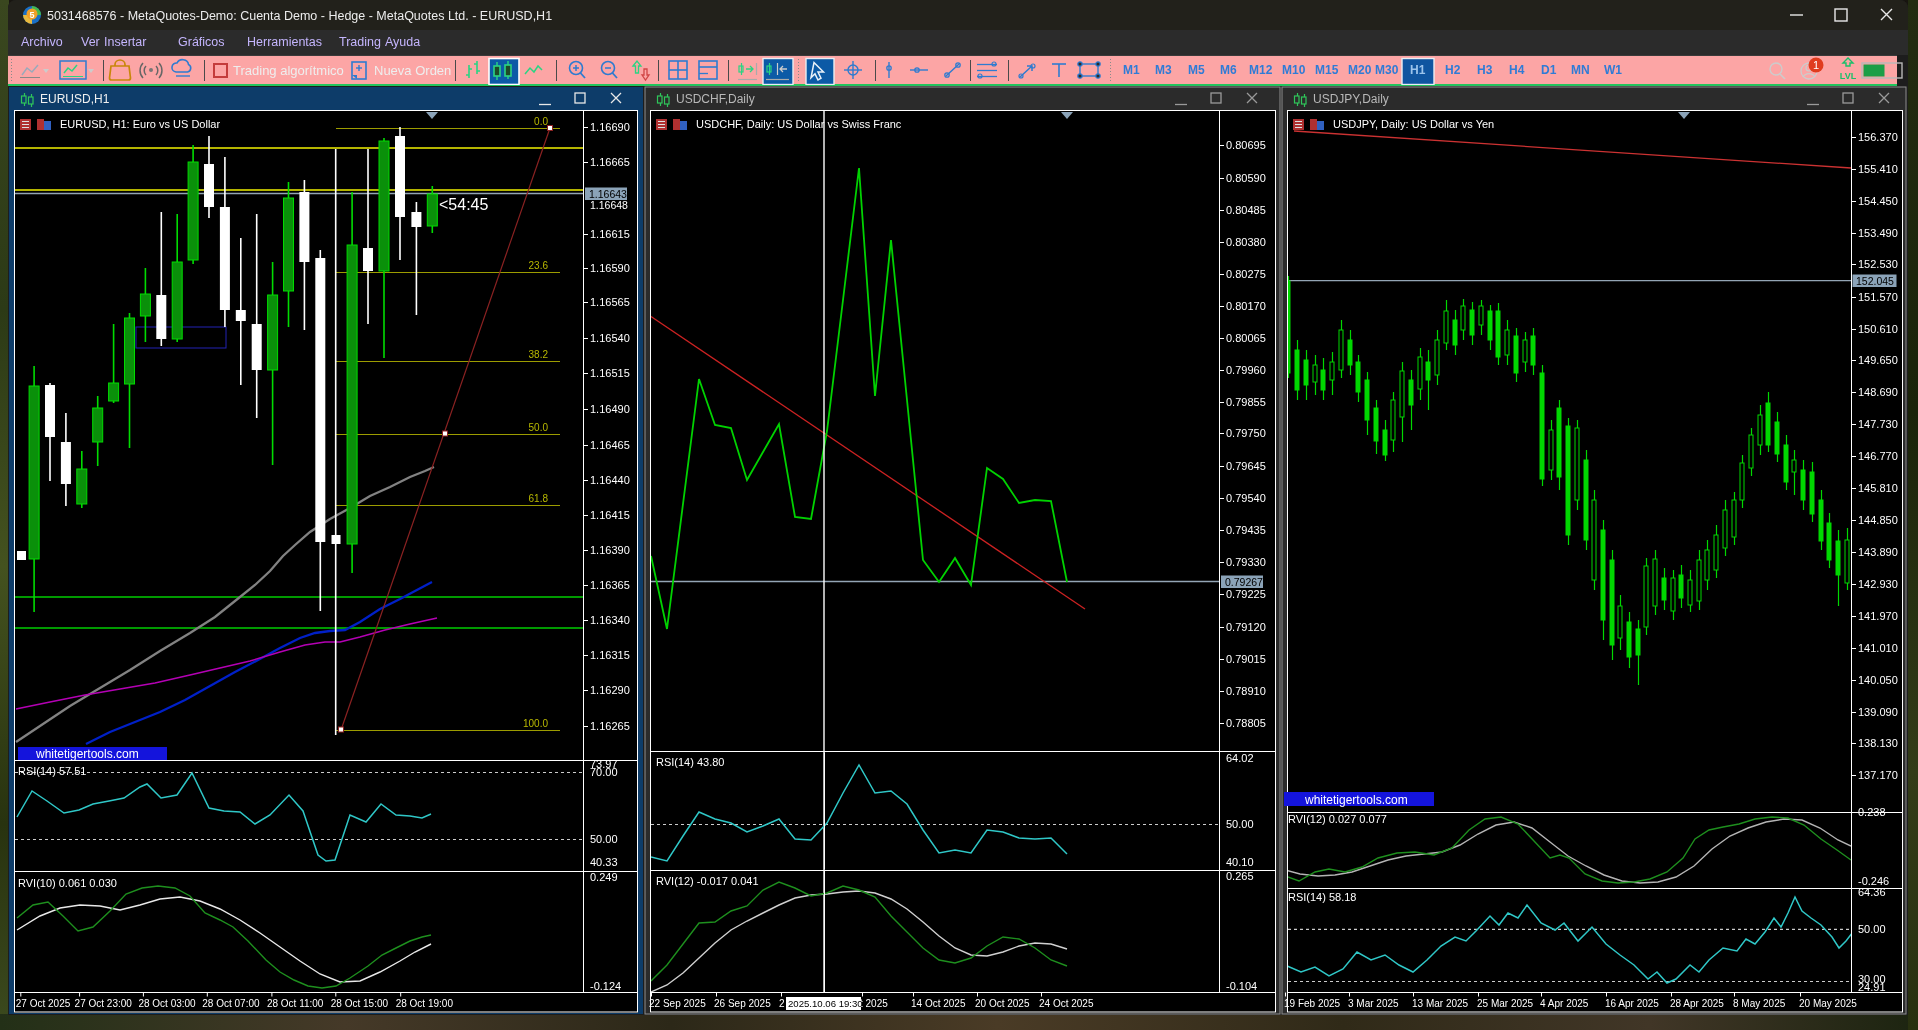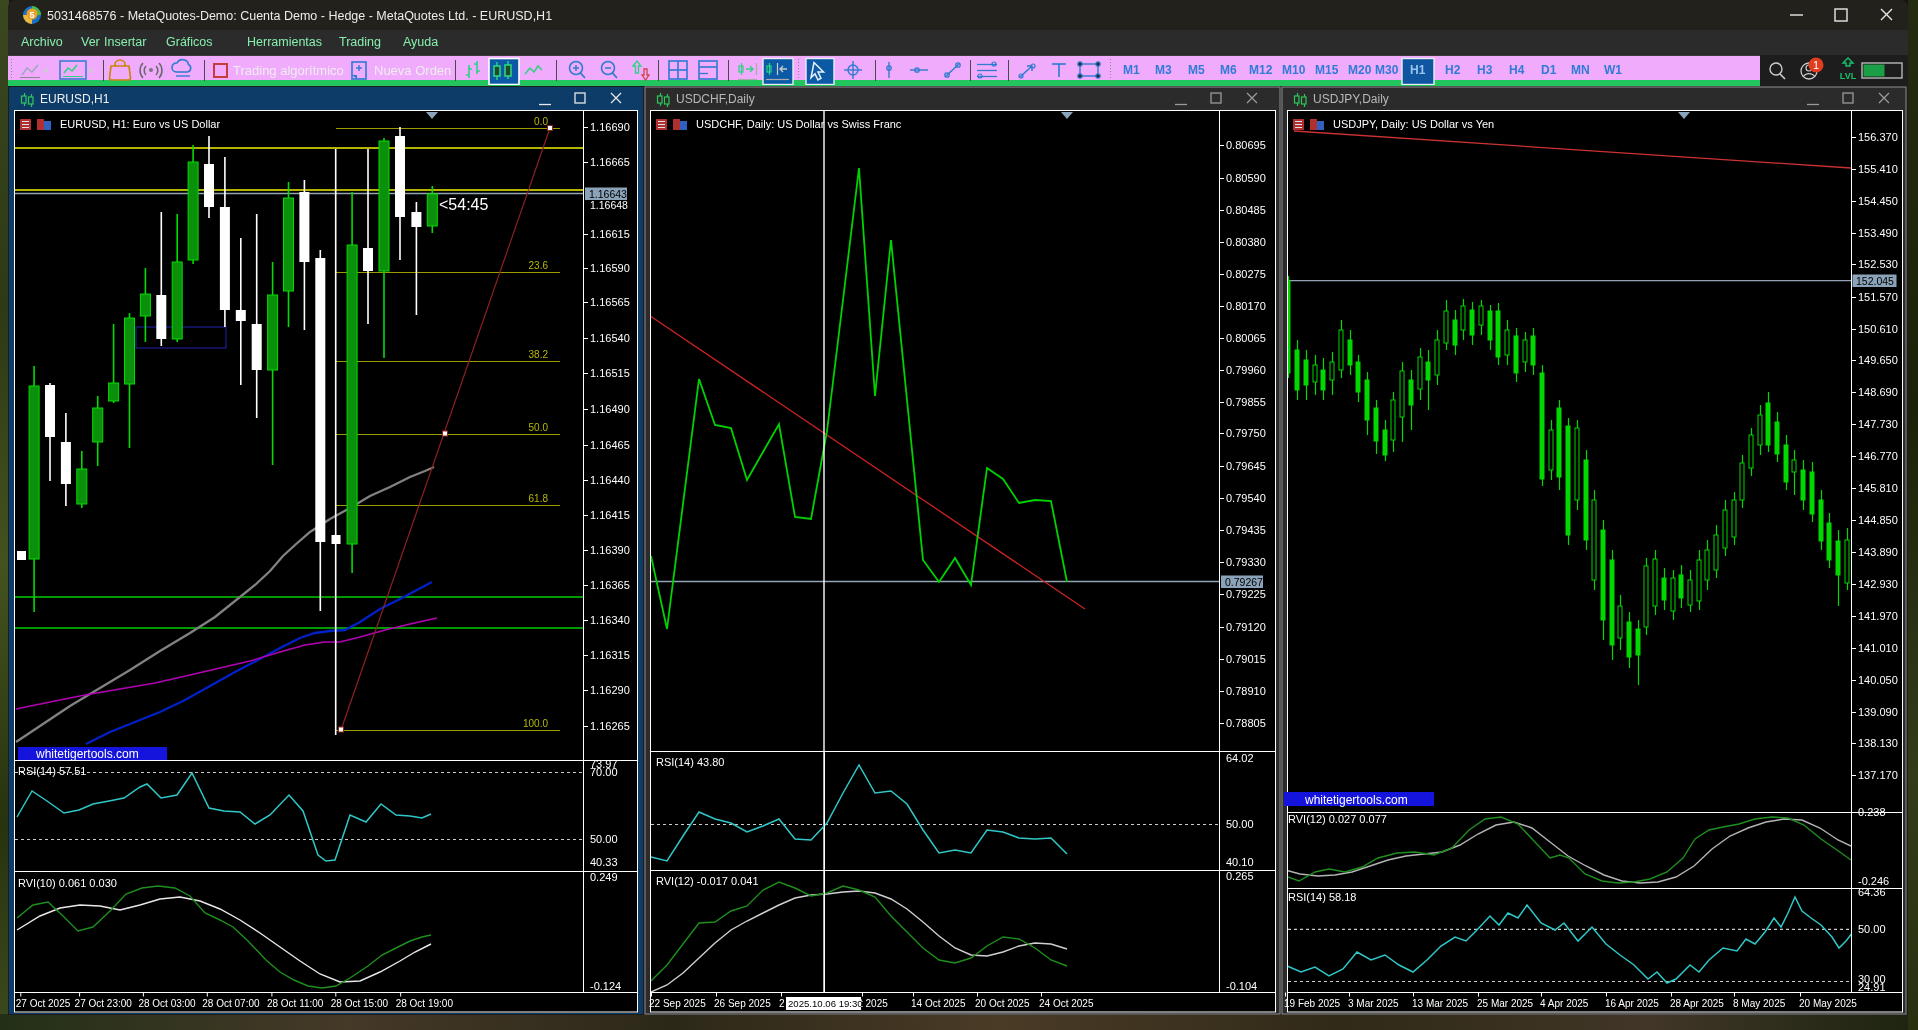--- a/index.html
+++ b/index.html
@@ -1,23 +1,23 @@
 <!DOCTYPE html>
 <html><head><meta charset="utf-8"><style>
 *{margin:0;padding:0;box-sizing:border-box}
 html,body{width:1918px;height:1030px;overflow:hidden;background:#181510;font-family:"Liberation Sans",sans-serif}
 #wall{position:absolute;left:0;top:0;width:9px;height:1030px;
 background:linear-gradient(180deg,#3a471f,#2c3a16 30%,#44521f 55%,#28330f 80%,#3c4a1e),#181510;}
 #wallb{position:absolute;left:0;top:1014px;width:1918px;height:16px;background:linear-gradient(90deg,#233017,#453928 18%,#2c2818 35%,#4a3b26 52%,#302a18 70%,#413627 86%,#1c2410)}
 #wallr{position:absolute;left:1908px;top:0;width:10px;height:1030px;background:linear-gradient(180deg,#232c11,#1a2309 40%,#333c18 75%,#28300f)}
 #app{position:absolute;left:8px;top:0;width:1900px;height:1015px;background:#1d1d1d;border-radius:8px 8px 0 0}
 #titlebar{position:absolute;left:8px;top:0;width:1900px;height:30px;background:#22211b;border-radius:8px 8px 0 0;color:#ececec}
-#menubar{position:absolute;left:8px;top:30px;width:1900px;height:25px;background:#2b2b2b;color:#86efac;font-size:12.5px}
+#menubar{position:absolute;left:8px;top:30px;width:1900px;height:25px;background:#2b2b2b;color:#c4b5fd;font-size:12.5px}
 #menubar span{position:absolute;top:5px}
-#toolbar{position:absolute;left:8px;top:55px;width:1752px;height:31px;background:#f0abfc;border-top:1px solid #3a3a3a;border-bottom:6px solid #22c55e}
+#toolbar{position:absolute;left:8px;top:55px;width:1889px;height:31px;background:#fca5a5;border-top:1px solid #3a3a3a;border-bottom:2px solid #22c55e}
 </style></head><body>
 <div id="wall"></div>
 <div id="wallb"></div>
 <div id="wallr"></div>
 <div id="app"></div>
 <div id="titlebar">
     <svg width="1900" height="30" style="position:absolute;left:0;top:0">
       <circle cx="24" cy="15" r="9" fill="#1a6fc4"></circle>
       <path d="M24 6 A9 9 0 0 1 33 15 L24 15 Z" fill="#46b94a"></path>
       <path d="M15 15 A9 9 0 0 0 24 24 L24 15 Z" fill="#e8b93c"></path>
@@ -26,24 +26,24 @@
       <text x="39.0" y="20.0" fill="#ececec" font-size="12.5" text-anchor="start" font-weight="normal" font-family="Liberation Sans, sans-serif">5031468576 - MetaQuotes-Demo: Cuenta Demo - Hedge - MetaQuotes Ltd. - EURUSD,H1</text>
       <line x1="1782.0" y1="15.0" x2="1795.0" y2="15.0" stroke="#e8e8e8" stroke-width="1.4"></line>
       <rect x="1827.0" y="9.0" width="12.0" height="12.0" fill="none" stroke="#e8e8e8" stroke-width="1.4"></rect>
       <path d="M1873 9 L1884 20 M1884 9 L1873 20" stroke="#e8e8e8" stroke-width="1.4" fill="none"></path>
     </svg>
   </div>
 <div id="menubar">
     <span style="left:13px">Archivo</span>
     <span style="left:73px">Ver</span>
     <span style="left:96px">Insertar</span>
-    <span style="left:158px">Gráficos</span>
+    <span style="left:170px">Gráficos</span>
     <span style="left:239px">Herramientas</span>
     <span style="left:331px">Trading</span>
-    <span style="left:395px">Ayuda</span>
+    <span style="left:377px">Ayuda</span>
   </div>
 <div id="toolbar">
     <svg width="1900" height="29" style="position:absolute;left:0;top:0">
       <line x1="3.5" y1="3.0" x2="3.5" y2="26.0" stroke="#8a8a8a" stroke-width="1" stroke-dasharray="1,2"></line>
       <polyline points="14,19 19,12 24,16 30,9" fill="none" stroke="#9ab" stroke-width="1.5"></polyline>
       <line x1="12.0" y1="21.5" x2="32.0" y2="21.5" stroke="#888" stroke-width="1"></line>
       <path d="M35 13 l6 0 l-3 4 z" fill="#ccc"></path>
       <rect x="52.0" y="5.0" width="26.0" height="18.0" fill="none" stroke="#2e7bd0" stroke-width="1.5"></rect>
       <polyline points="56,17 60,12 64,15 69,9" fill="none" stroke="#2bd483" stroke-width="1.5"></polyline>
       <line x1="55.0" y1="20.5" x2="75.0" y2="20.5" stroke="#2bd483" stroke-width="1"></line>

